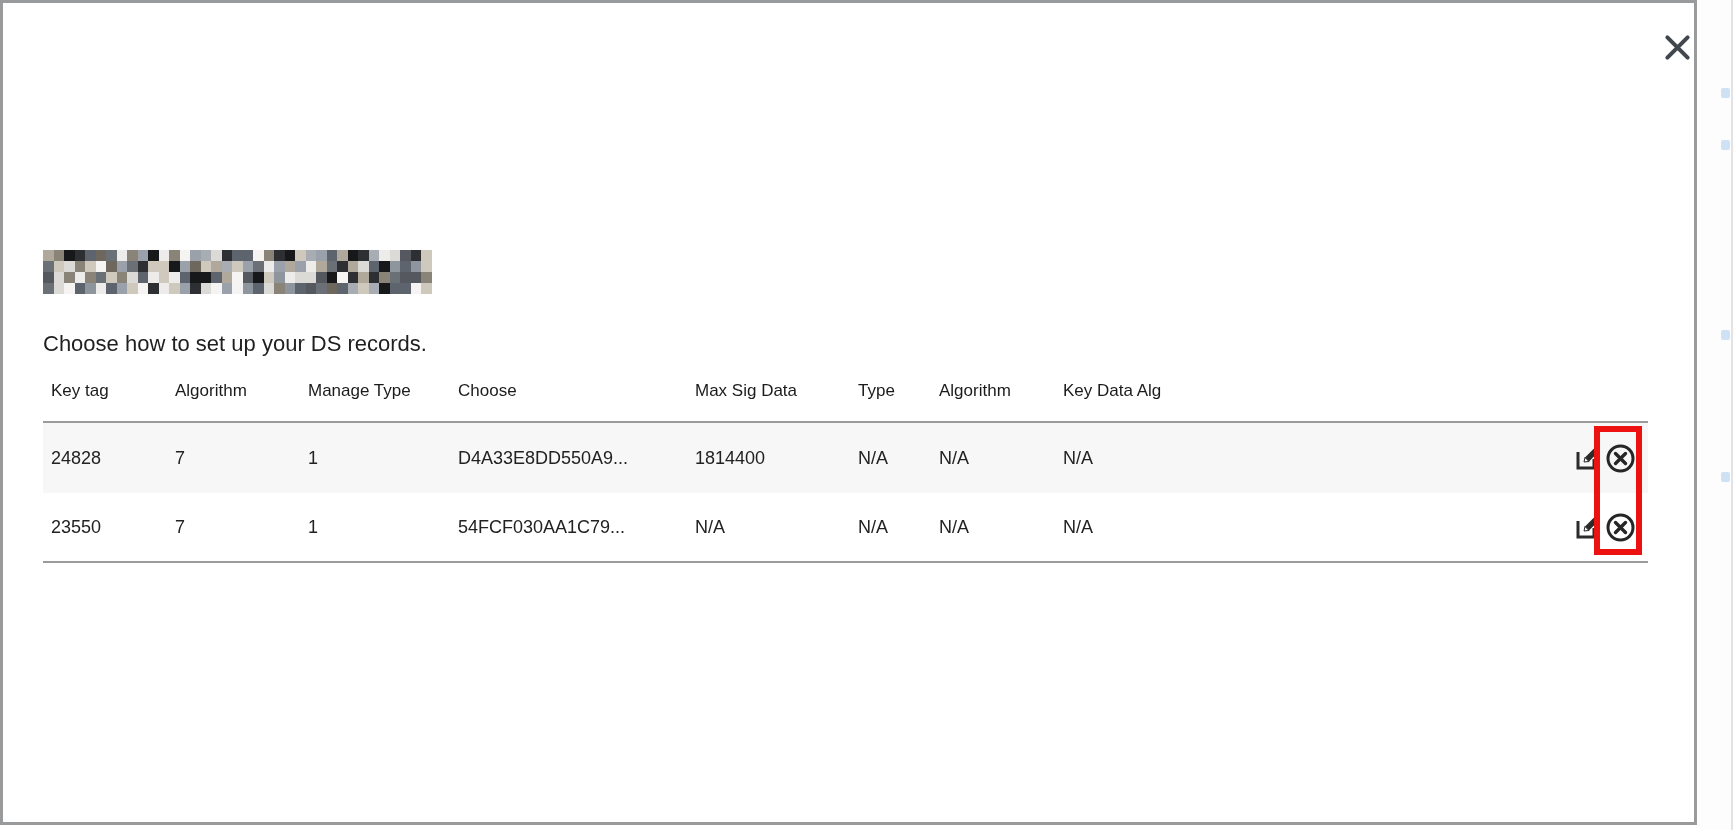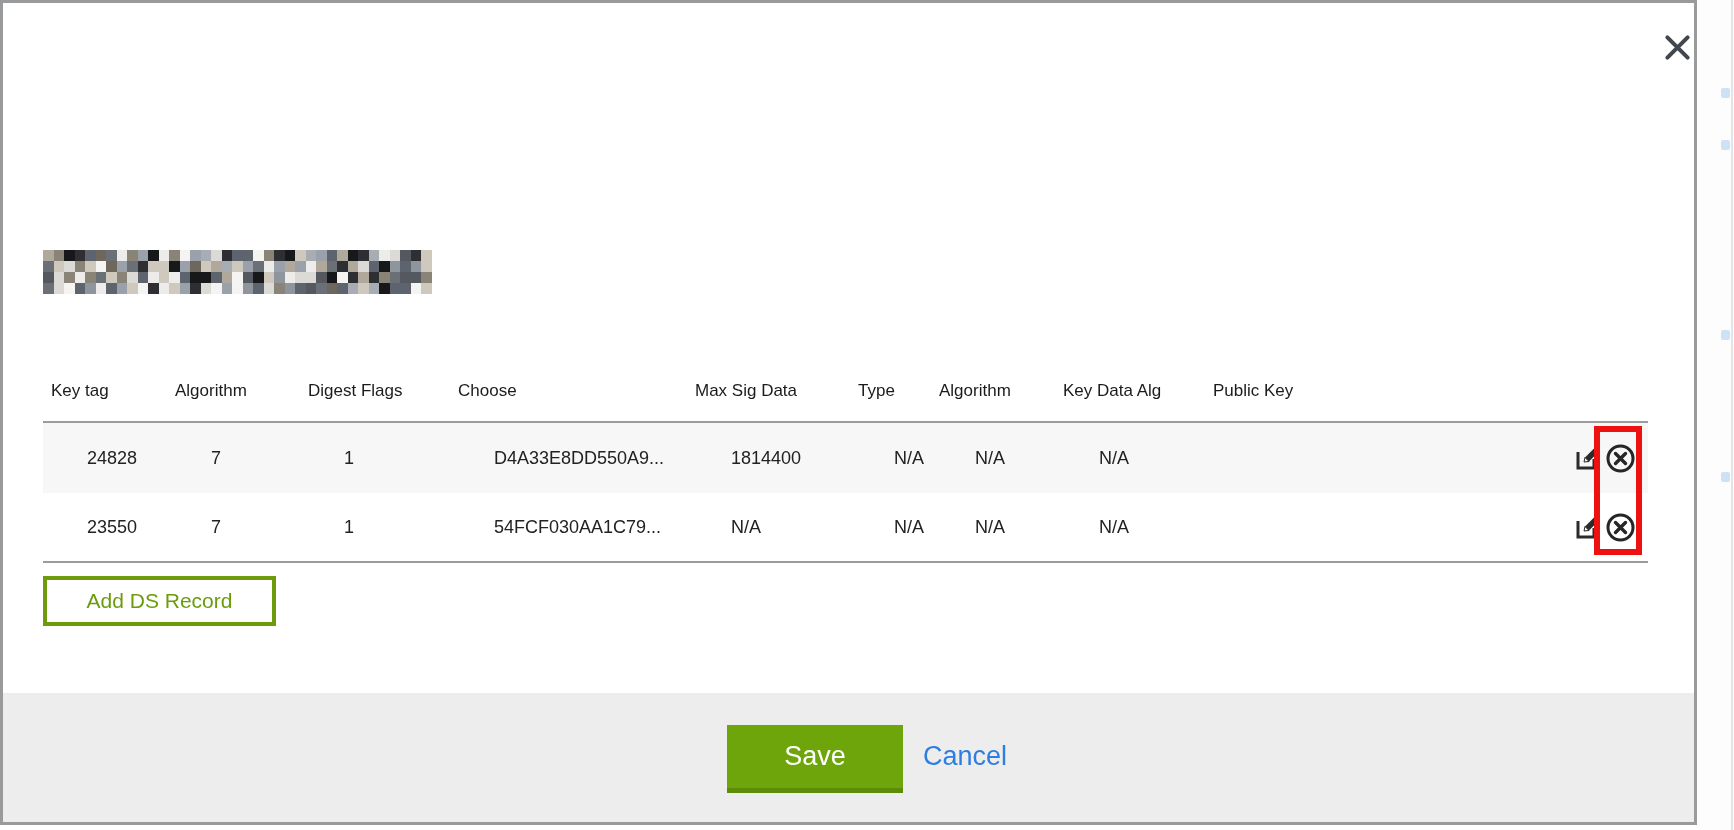--- a/index.html
+++ b/index.html
@@ -37,21 +37,21 @@
   
   .table-wrap{position:absolute;left:40px;top:376px;width:1605px;}
   .tgrid{
     display:grid;
     grid-template-columns:124px 133px 150px 237px 163px 81px 124px 150px 1fr 88px;
     align-items:center;box-sizing:border-box;
   }
   .thead{height:44px;border-bottom:2px solid #9b9b9b;align-items:start;}
   .thead .cell{font-size:17px;color:#1b1b1b;padding:2px 0 0 8px;}
   .trow{height:70px;}
-  .trow .cell{font-size:18px;color:#222;padding-left:8px;margin-left:36px;}
+  .trow .cell{font-size:18px;color:#222;padding-left:8px;}
   .row-odd{background:#f7f7f7;}
   .row-even{background:#ffffff;border-bottom:2px solid #9b9b9b;}
   .actions{display:flex;align-items:center;justify-content:flex-end;gap:5px;padding-right:12px;height:100%;}
   .icon-btn{display:flex;align-items:center;justify-content:center;cursor:pointer;background:none;border:none;padding:0;}
   .red-highlight{
     position:absolute;left:1551px;top:47px;width:36px;height:117px;
     border:6px solid #ee1111;pointer-events:none;
   }
   .add-btn{
     position:absolute;left:40px;top:573px;width:233px;height:50px;
@@ -236,33 +236,33 @@
       <div style="background: rgb(168, 173, 180);"></div>
       <div style="background: rgb(207, 200, 189);"></div>
       <div style="background: rgb(168, 173, 180);"></div>
       <div style="background: rgb(23, 24, 26);"></div>
       <div style="background: rgb(93, 100, 110);"></div>
       <div style="background: rgb(93, 100, 110);"></div>
       <div style="background: rgb(245, 244, 242);"></div>
       <div style="background: rgb(207, 200, 189);"></div>
     </div>
 
+  <div class="subtitle">Choose how to set up your DS records.</div>
 
   <div class="table-wrap">
 
     <div class="tgrid thead">
       <div class="cell">Key tag</div>
       <div class="cell">Algorithm</div>
-      <div class="cell">Digest Flags</div>
+      <div class="cell">Manage Type</div>
       <div class="cell">Choose</div>
       <div class="cell">Max Sig Data</div>
       <div class="cell">Type</div>
       <div class="cell">Algorithm</div>
       <div class="cell">Key Data Alg</div>
-      <div class="cell">Public Key</div>
       <div class="cell"></div>
     </div>
 
     <div class="tgrid trow row-odd">
       <div class="cell">24828</div>
       <div class="cell">7</div>
       <div class="cell">1</div>
       <div class="cell">D4A33E8DD550A9...</div>
       <div class="cell">1814400</div>
       <div class="cell">N/A</div>
@@ -309,20 +309,15 @@
             <circle cx="15.5" cy="15.5" r="12.5" fill="none" stroke="#262626" stroke-width="3"></circle>
             <path d="M10.5 10.5 L20.5 20.5 M20.5 10.5 L10.5 20.5" stroke="#262626" stroke-width="3.4" stroke-linecap="round"></path>
           </svg>
         </button>
       </div>
     </div>
 
     <div class="red-highlight"></div>
   </div>
 
-  <button class="add-btn">Add DS Record</button>
-
-  <div class="footer">
-    <button class="save-btn">Save</button>
-    <a class="cancel-link">Cancel</a>
-  </div>
+
 
 </div>
 
 </body></html>

